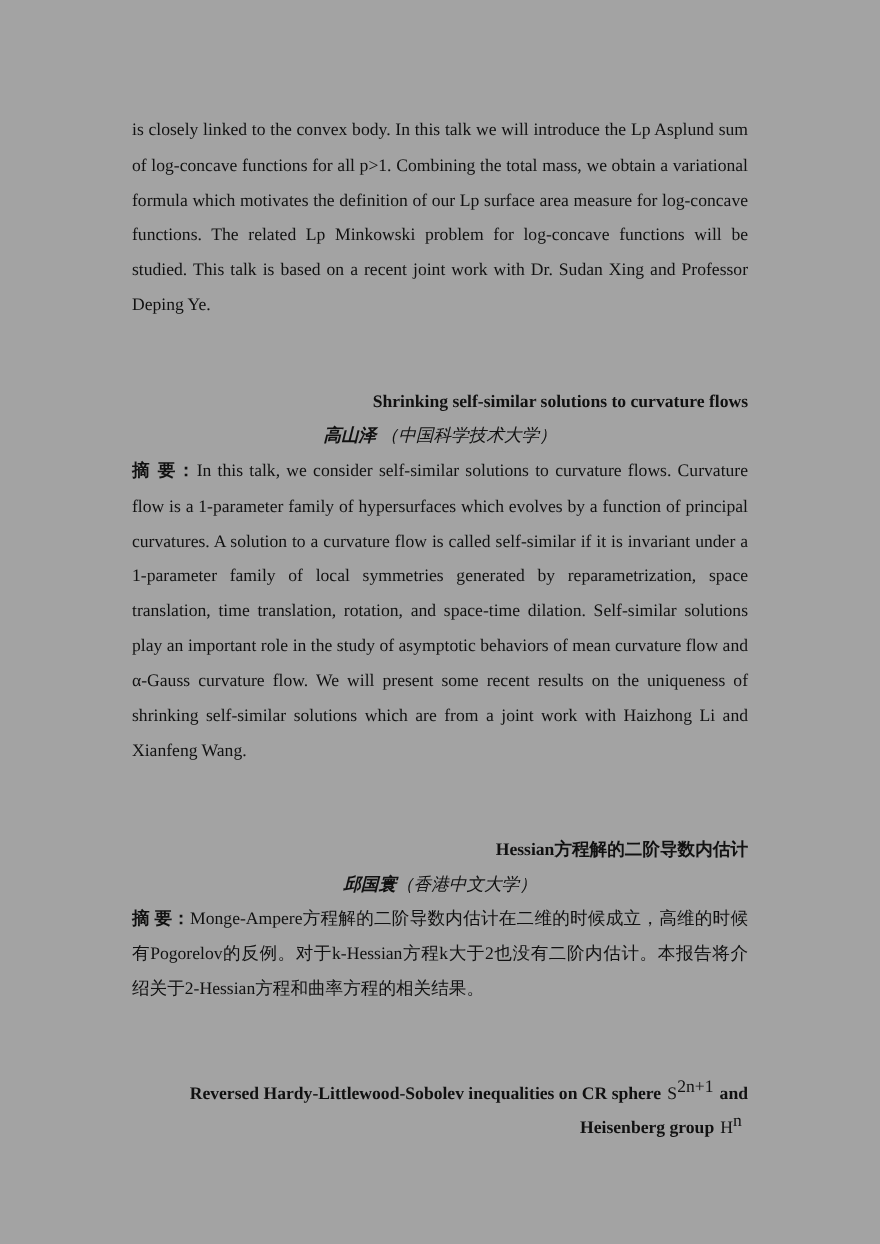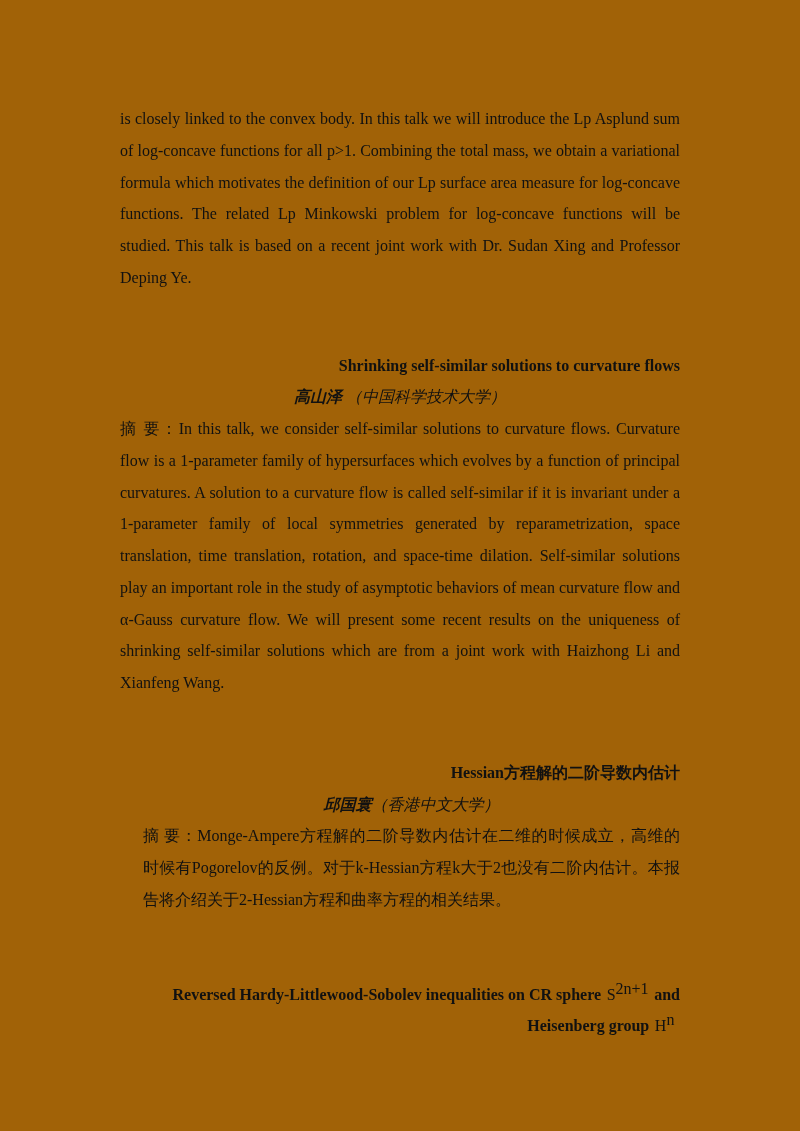--- a/index.html
+++ b/index.html
@@ -5,51 +5,51 @@
   html, body {
     margin: 0;
     padding: 0;
     background: #ffffff;
   }
   .page {
     position: relative;
     width: 800px;
     height: 1131px;
     margin: 0 auto;
-    background: #a16207;
+    background: #a3a3a3;
     box-sizing: border-box;
     padding: 103px 120px 0 120px;
     font-family: "Liberation Serif", "DejaVu Serif", serif;
     font-size: 16px;
     line-height: 31.75px;
     color: #111111;
     overflow: hidden;
   }
   p { margin: 0; }
   .justify {
     text-align: justify;
     text-align-last: left;
   }
   .talk-section-1 { margin-top: 56px; }
-  .talk-section-2 { margin-top: 58px; margin-left: 23px; }
+  .talk-section-2 { margin-top: 58px; }
   .talk-section-3 { margin-top: 63px; }
   .talk-title {
     margin: 0;
     font-size: 16px;
     line-height: 31.75px;
     font-weight: bold;
     text-align: right;
   }
   .speaker-line {
     text-align: center;
     font-style: italic;
   }
   .speaker-name { font-weight: bold; }
   .speaker-affiliation { font-weight: normal; }
-  .abstract-label { font-weight: normal; }
+  .abstract-label { font-weight: bold; }
   .math {
     font-weight: normal;
     margin: 0 0.35em;
   }
   .math sup {
     font-size: 16px;
     line-height: 0;
     vertical-align: super;
   }
 </style>

